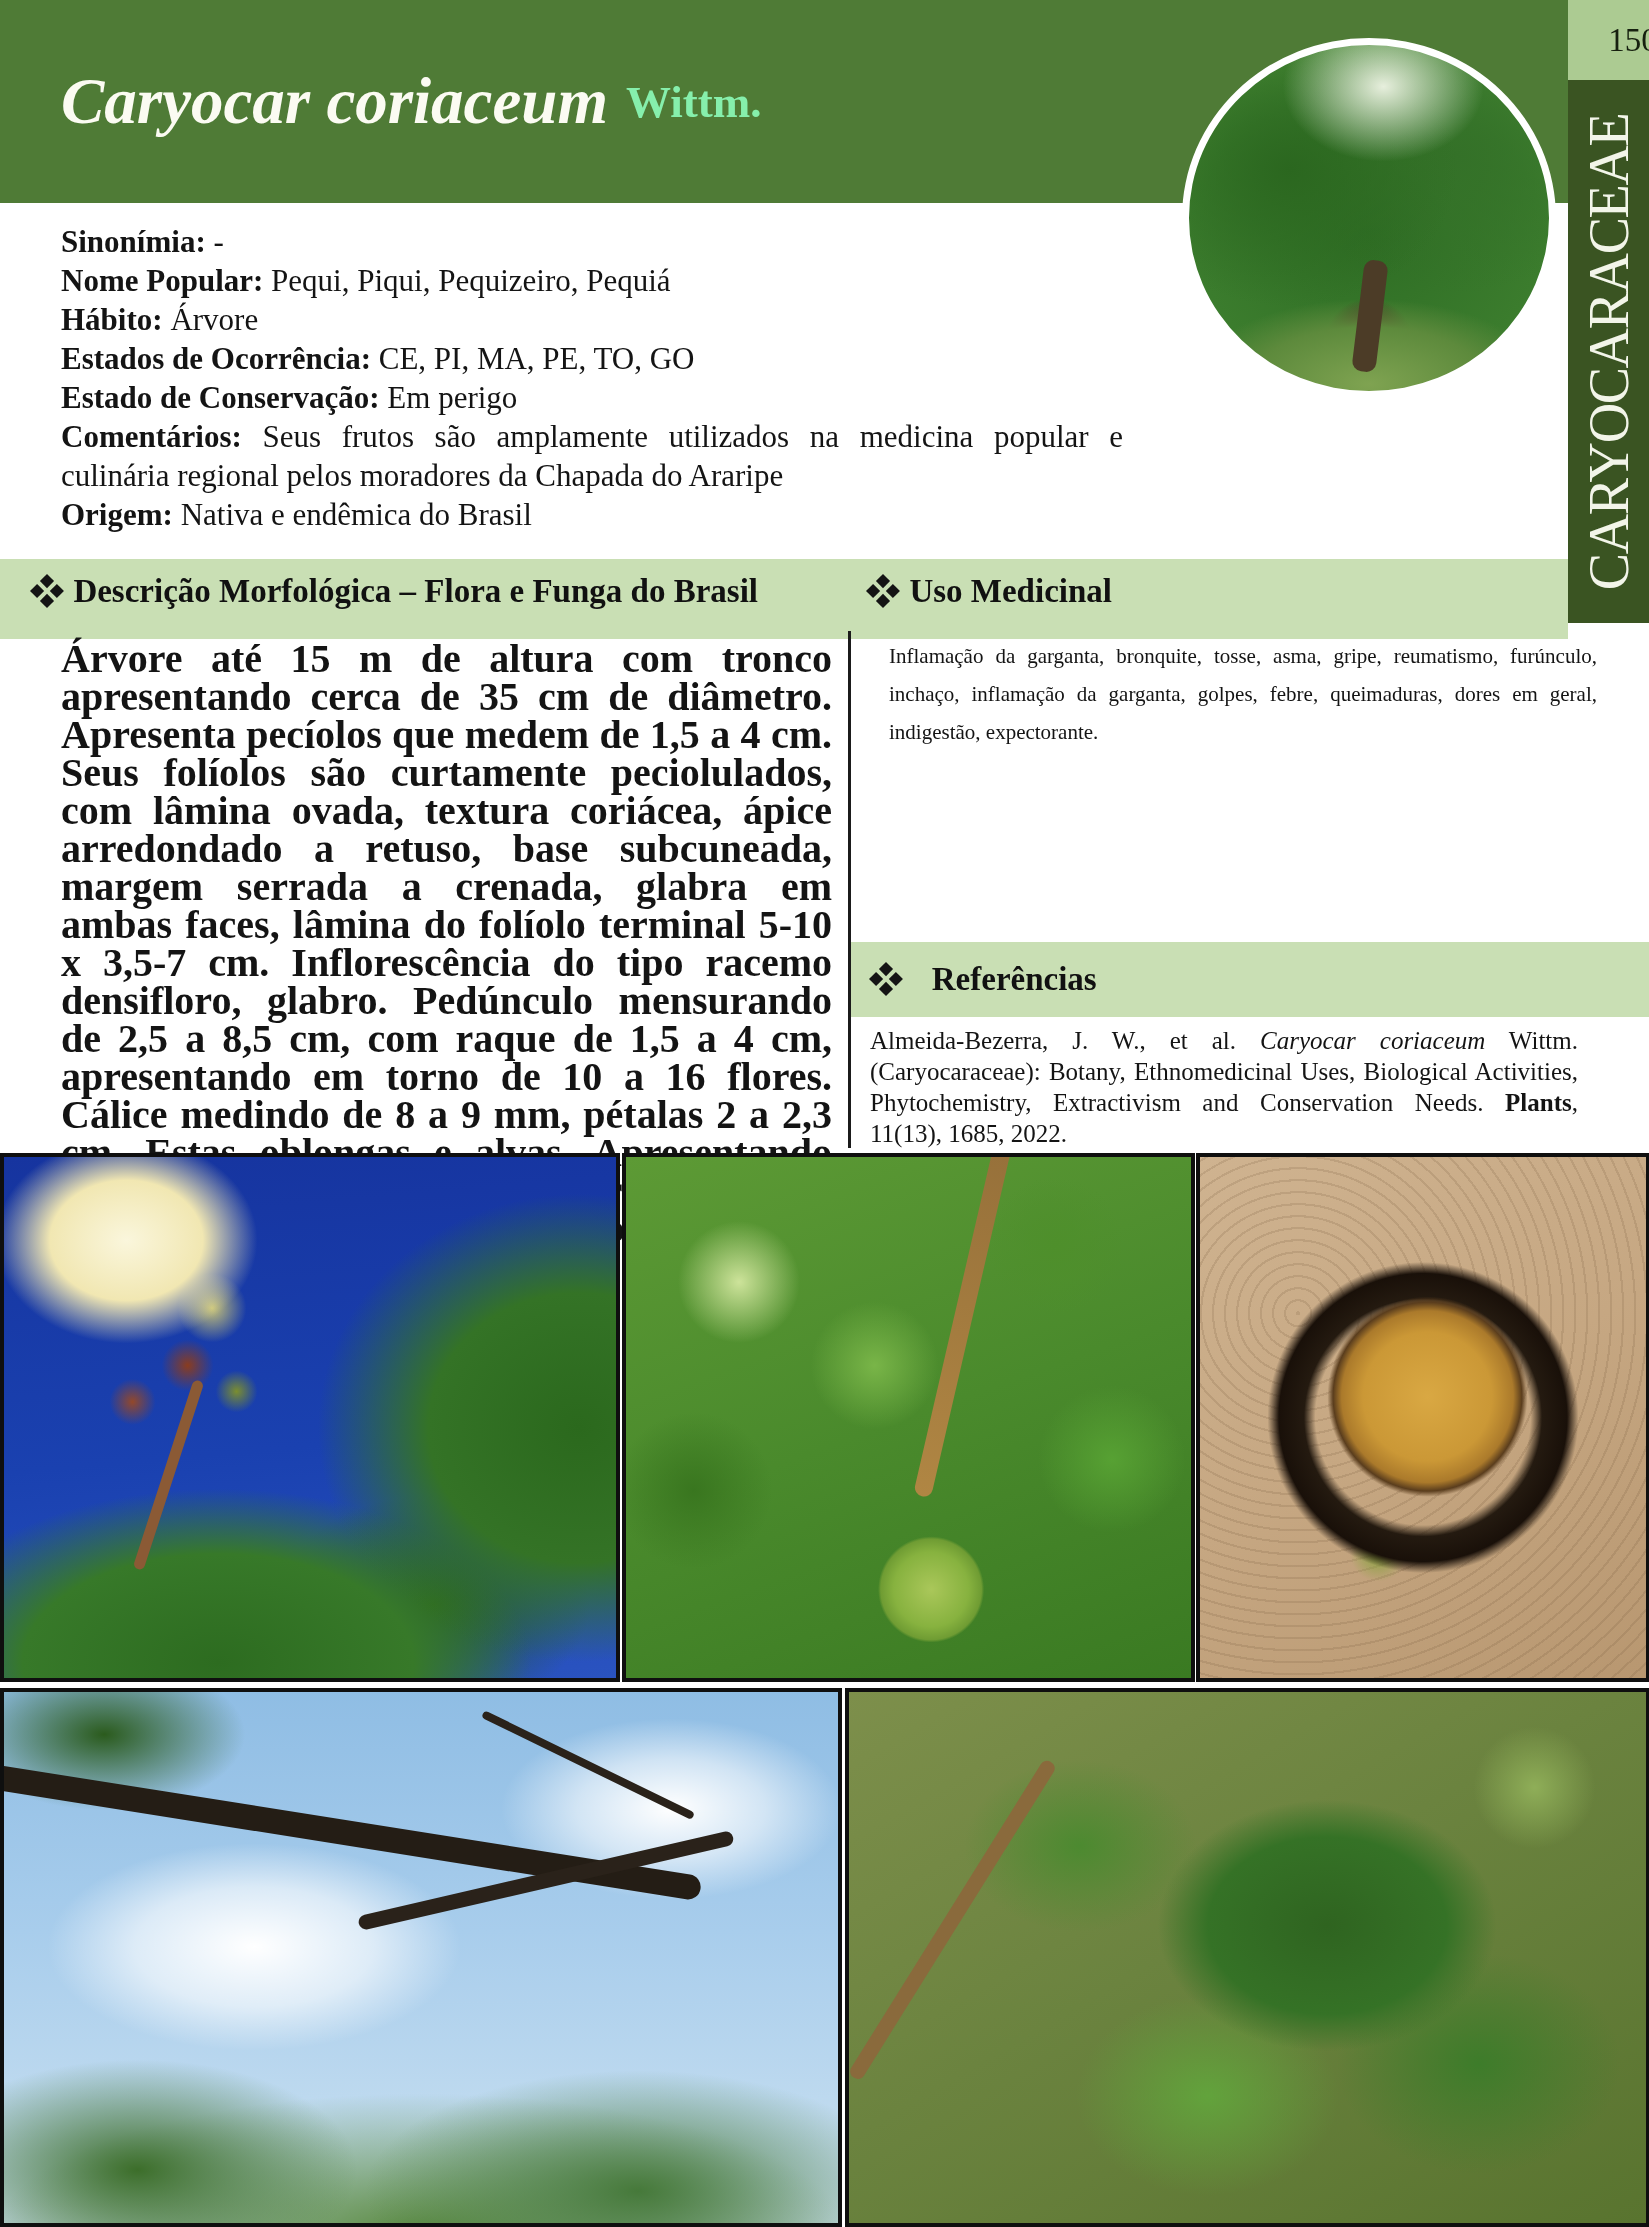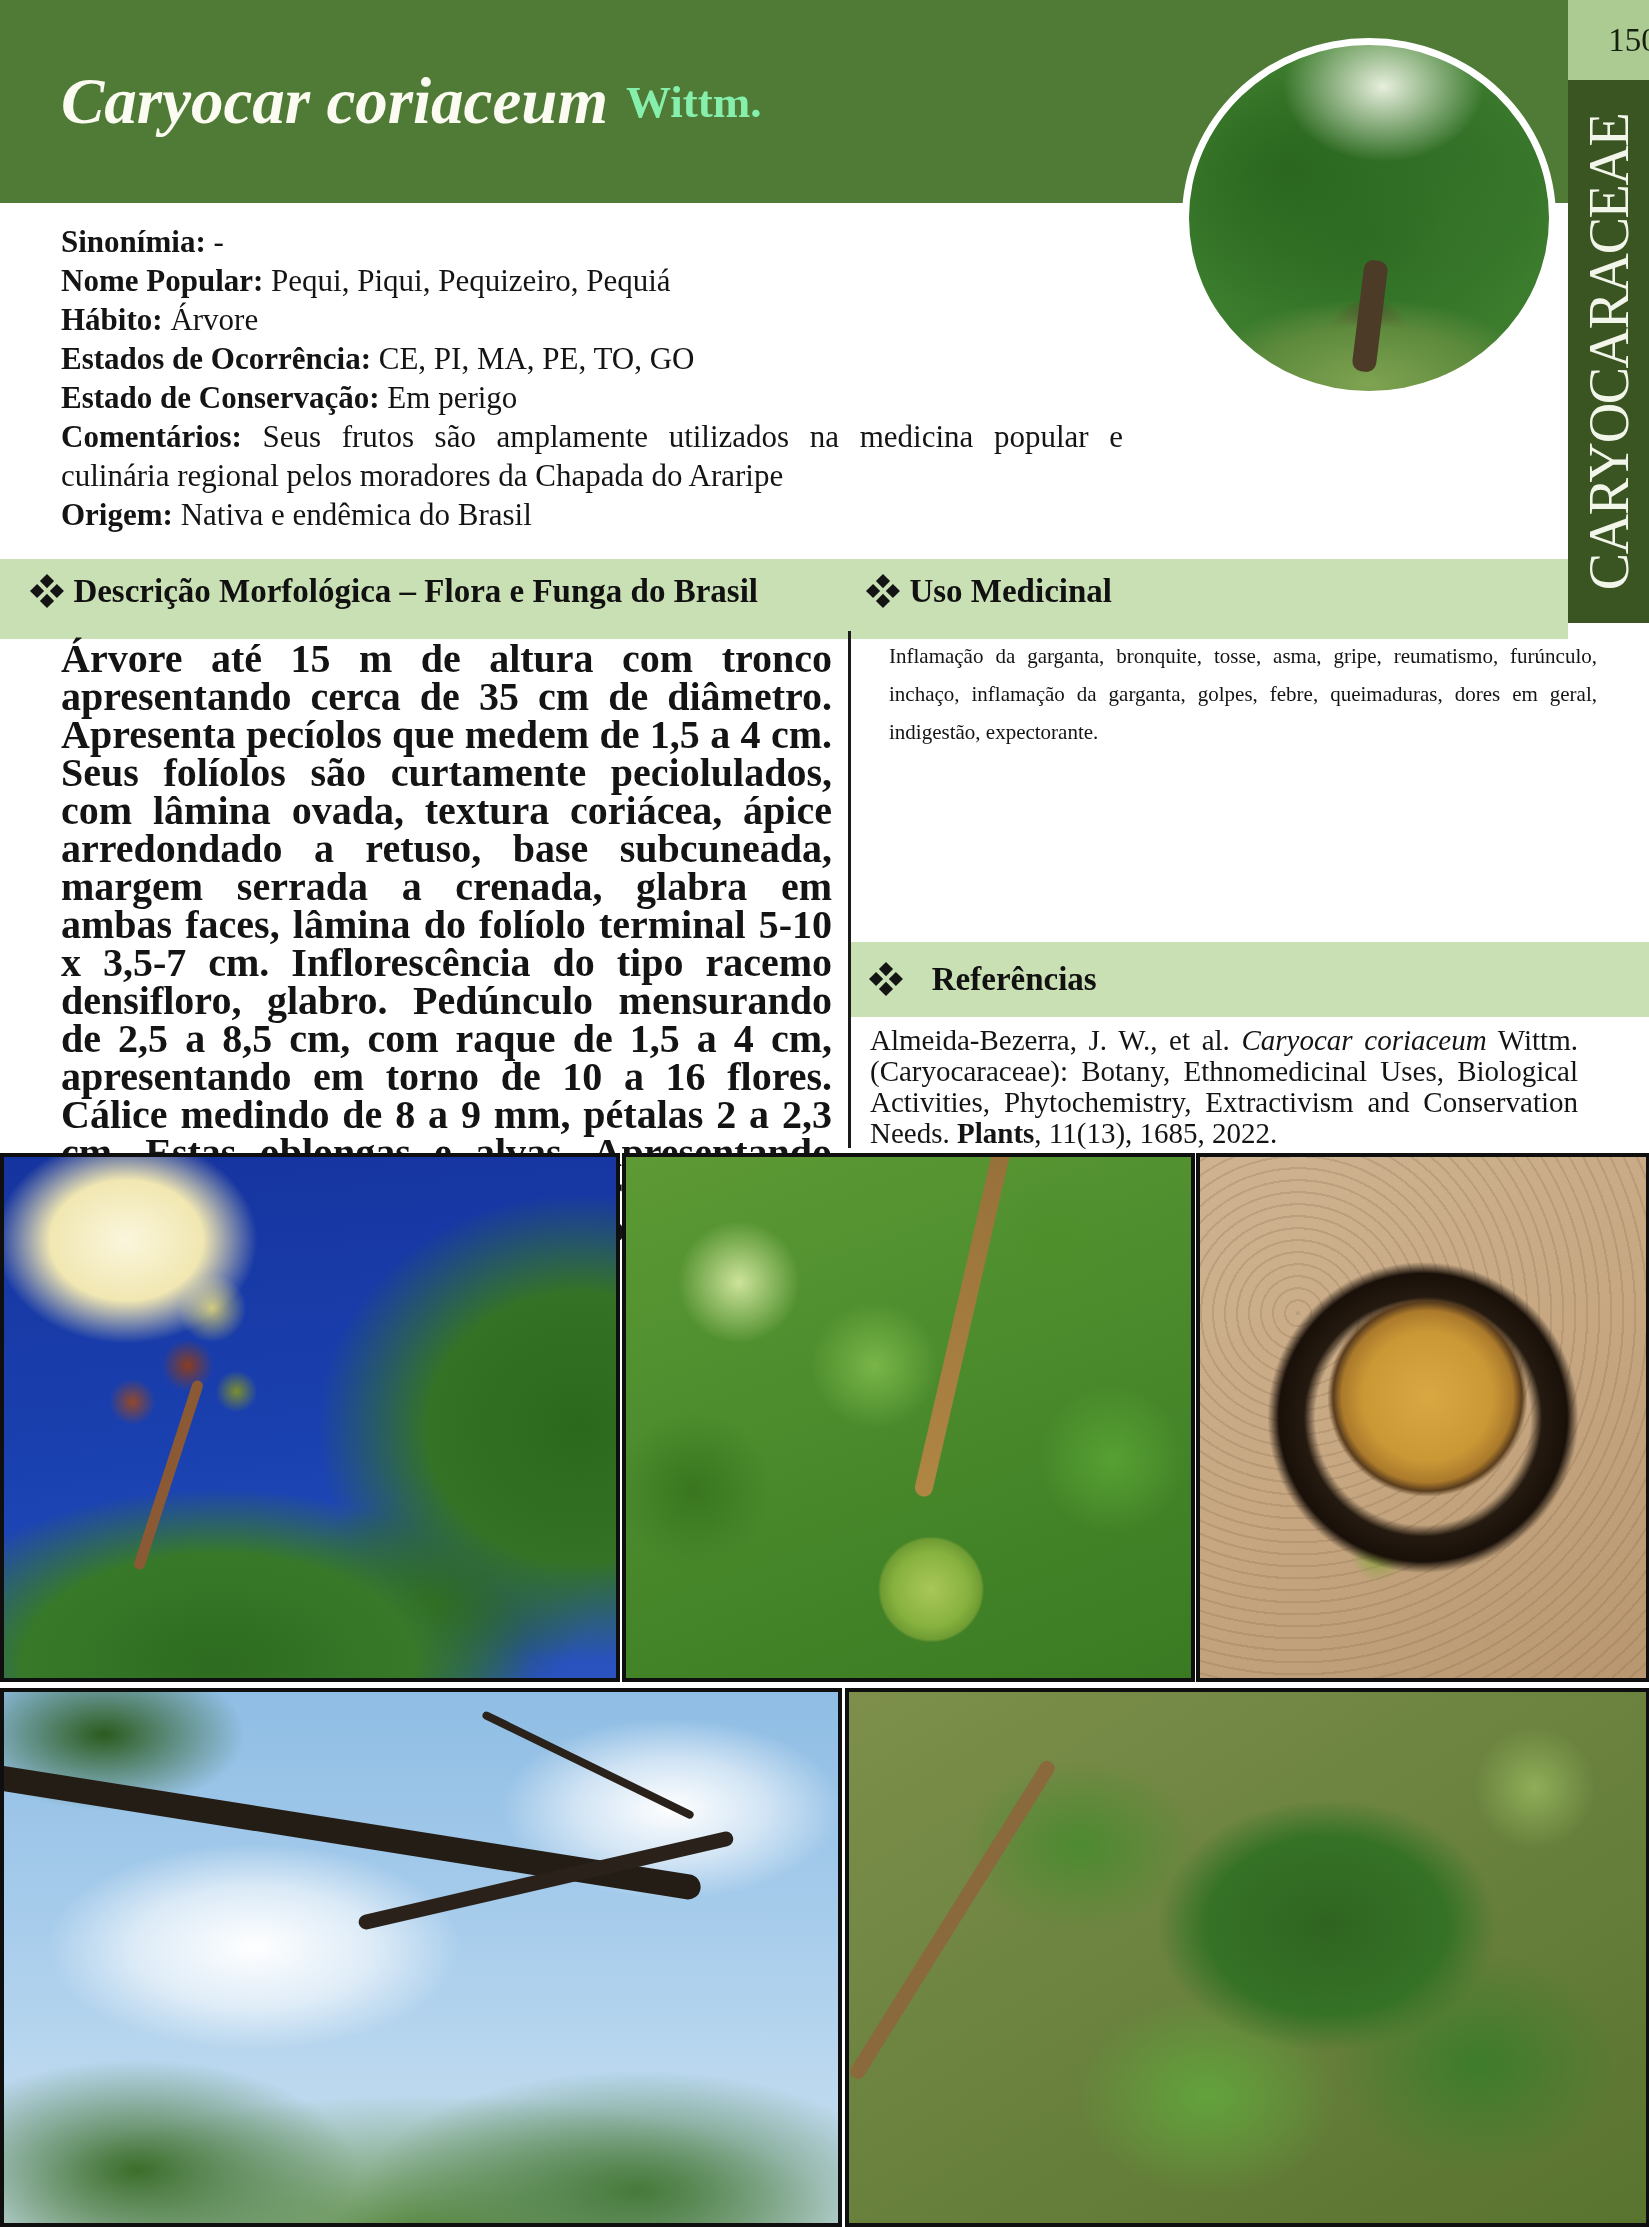--- a/index.html
+++ b/index.html
@@ -76,21 +76,21 @@
   .col-divider { left:848px; top:631px; width:2.8px; height:517px; background:#1b1b1b; }
   .body-left  { left:61px;  top:640px; width:771px; font-size:40px; line-height:38px; text-align:justify;font-weight:bold; }
   .body-right { left:870px; top:637px; width:708px; font-size:21px; line-height:38px; text-align:justify;margin-left:19px; }
 
   
   .ref-band {
     left:851px; top:942px; width:799px; height:75px; background:#c9dfb4;
     display:flex; align-items:center; padding-left:22.4px;
     font-size:33px; font-weight:700; color:#111;gap:19px;
   }
-  .ref-body { left:870px; top:1025px; width:708px; font-size:29px; line-height:31px; text-align:justify; }
+  .ref-body { left:870px; top:1025px; width:708px; font-size:25px; line-height:31px; text-align:justify; }
   .ref-body .it { font-style:italic; }
   .ref-body .bd { font-weight:700; }
 
   
   .photo { position:absolute; border:4.2px solid #0f0f0f; overflow:hidden; }
 
   .photo-flower { left:0; top:1153px; width:620px; height:529px;
     background:
       radial-gradient(ellipse 182px 143px at 20% 16%, #faf6dc 0%, #f1e7b2 42%, rgba(241,231,178,0) 72%),
       radial-gradient(circle 49px at 34% 29%, #c9c476 0%, rgba(201,196,118,0) 70%),

